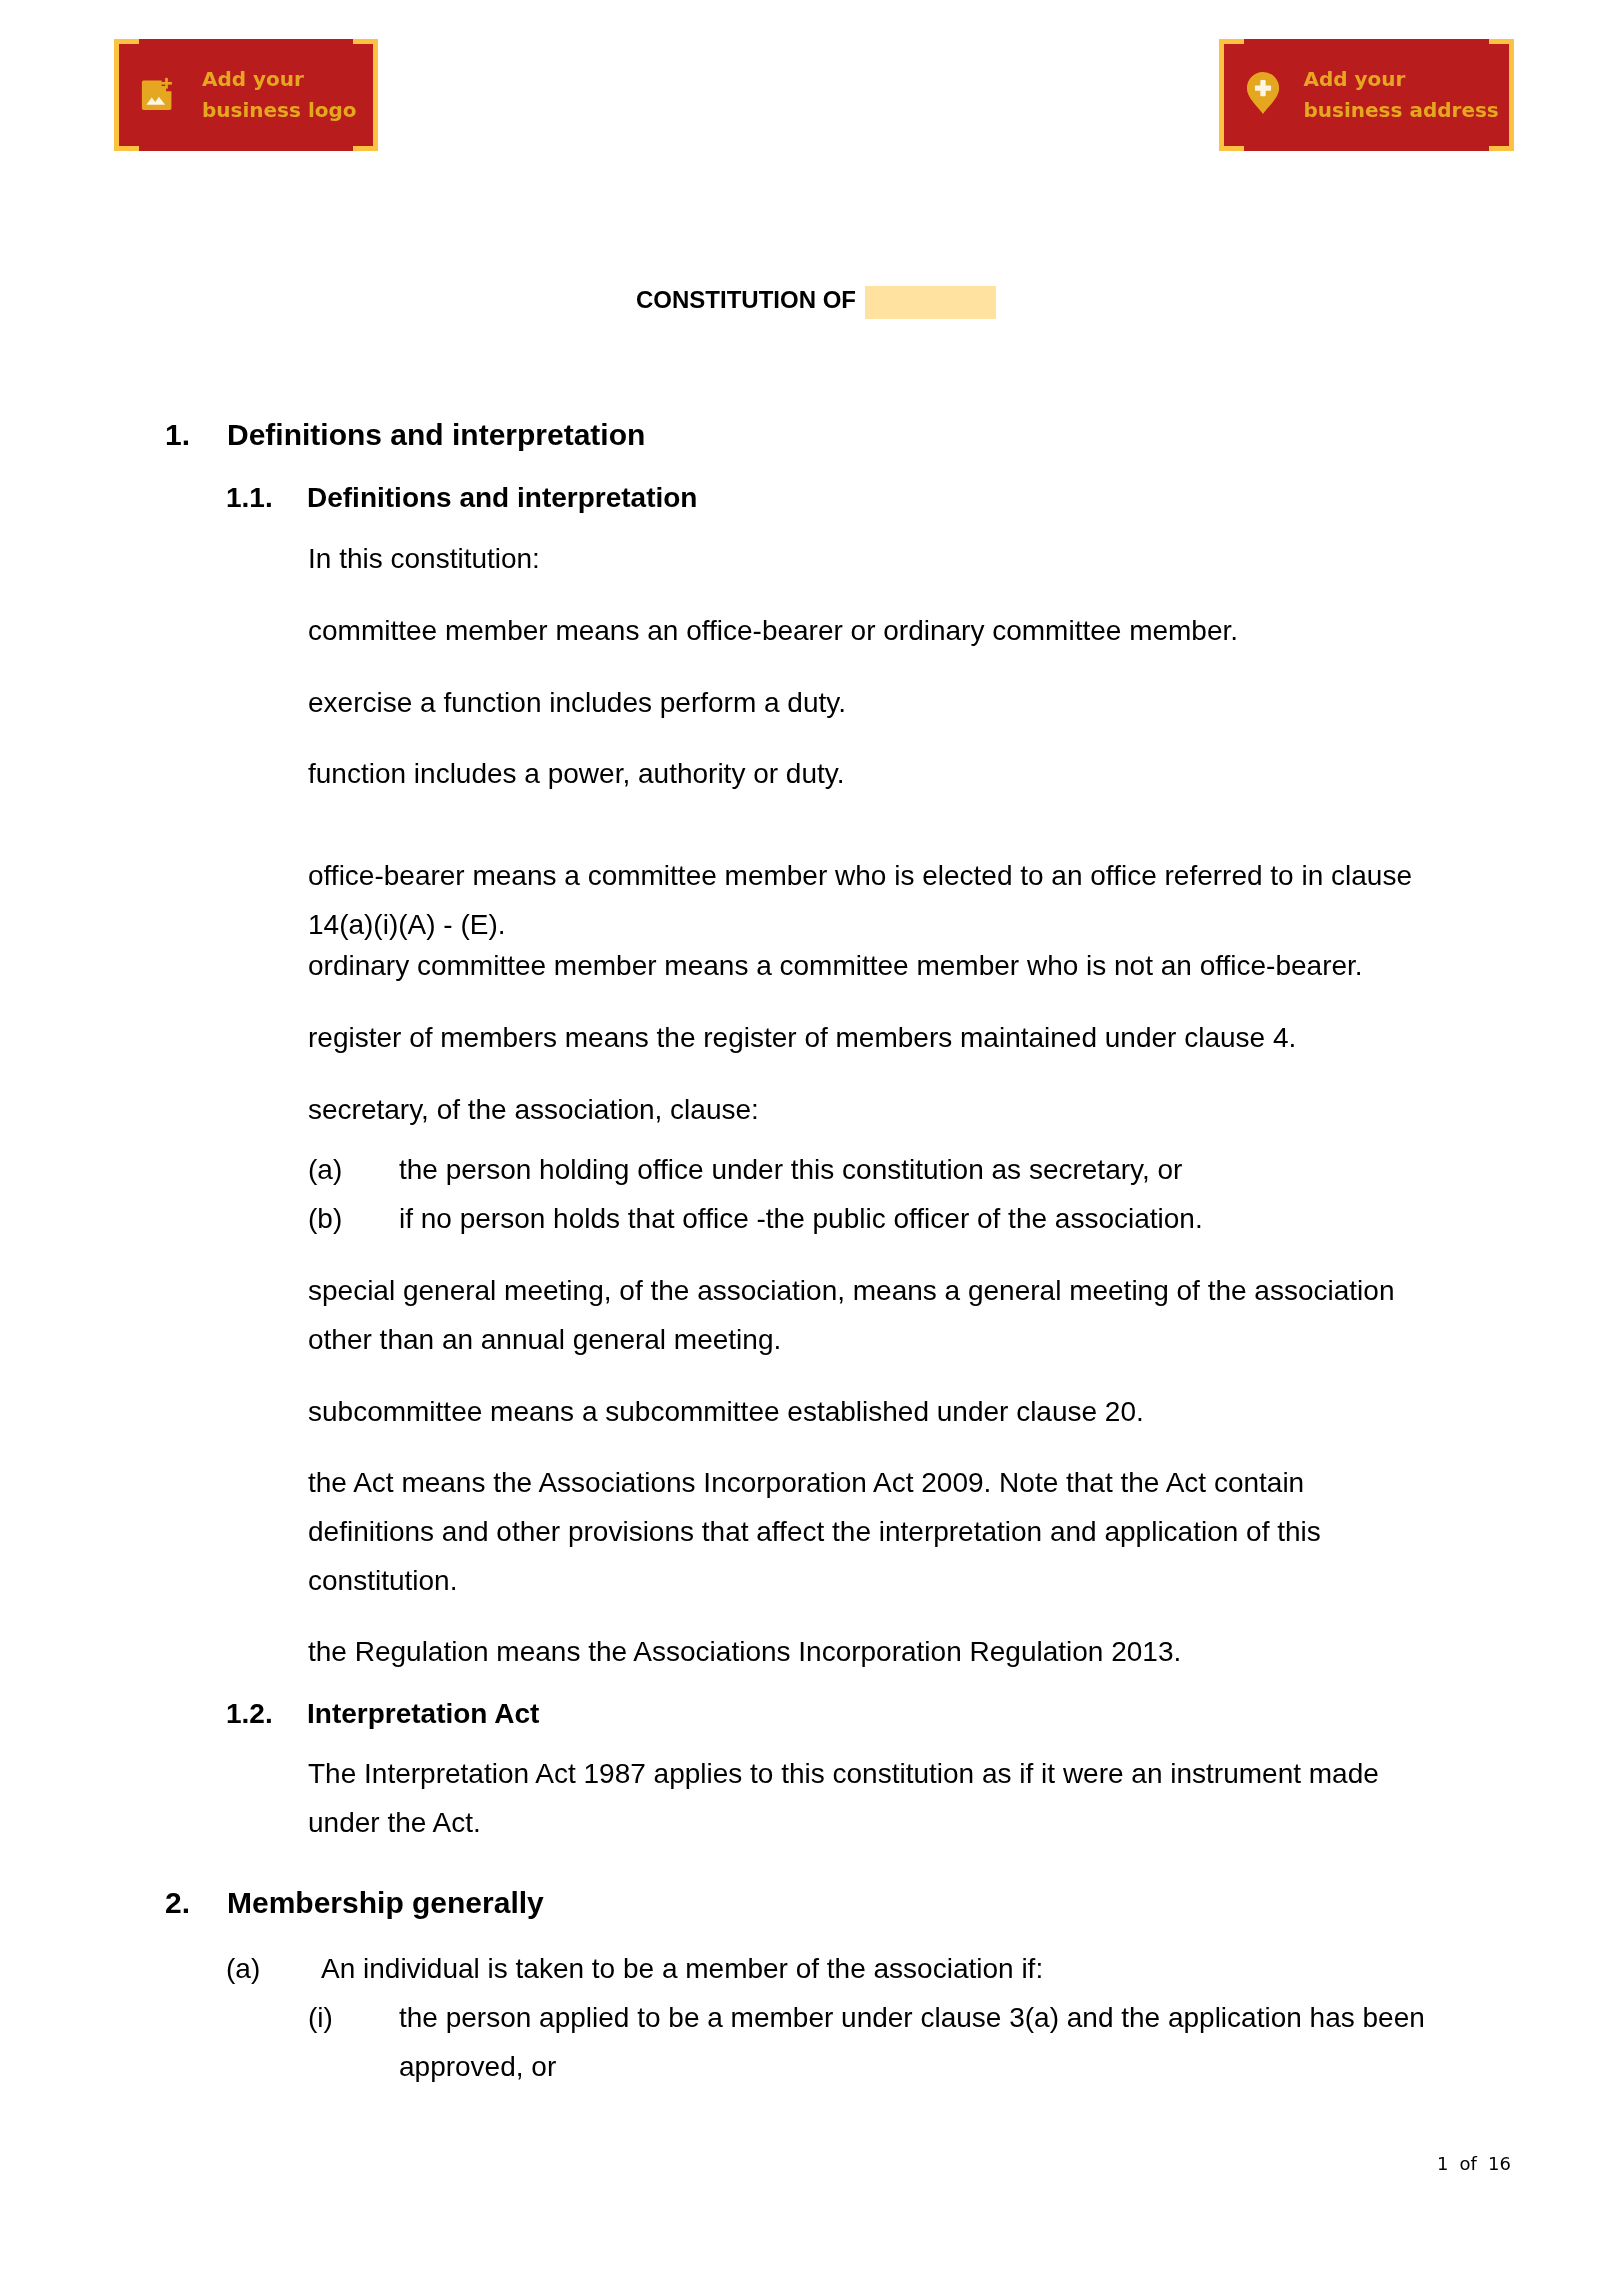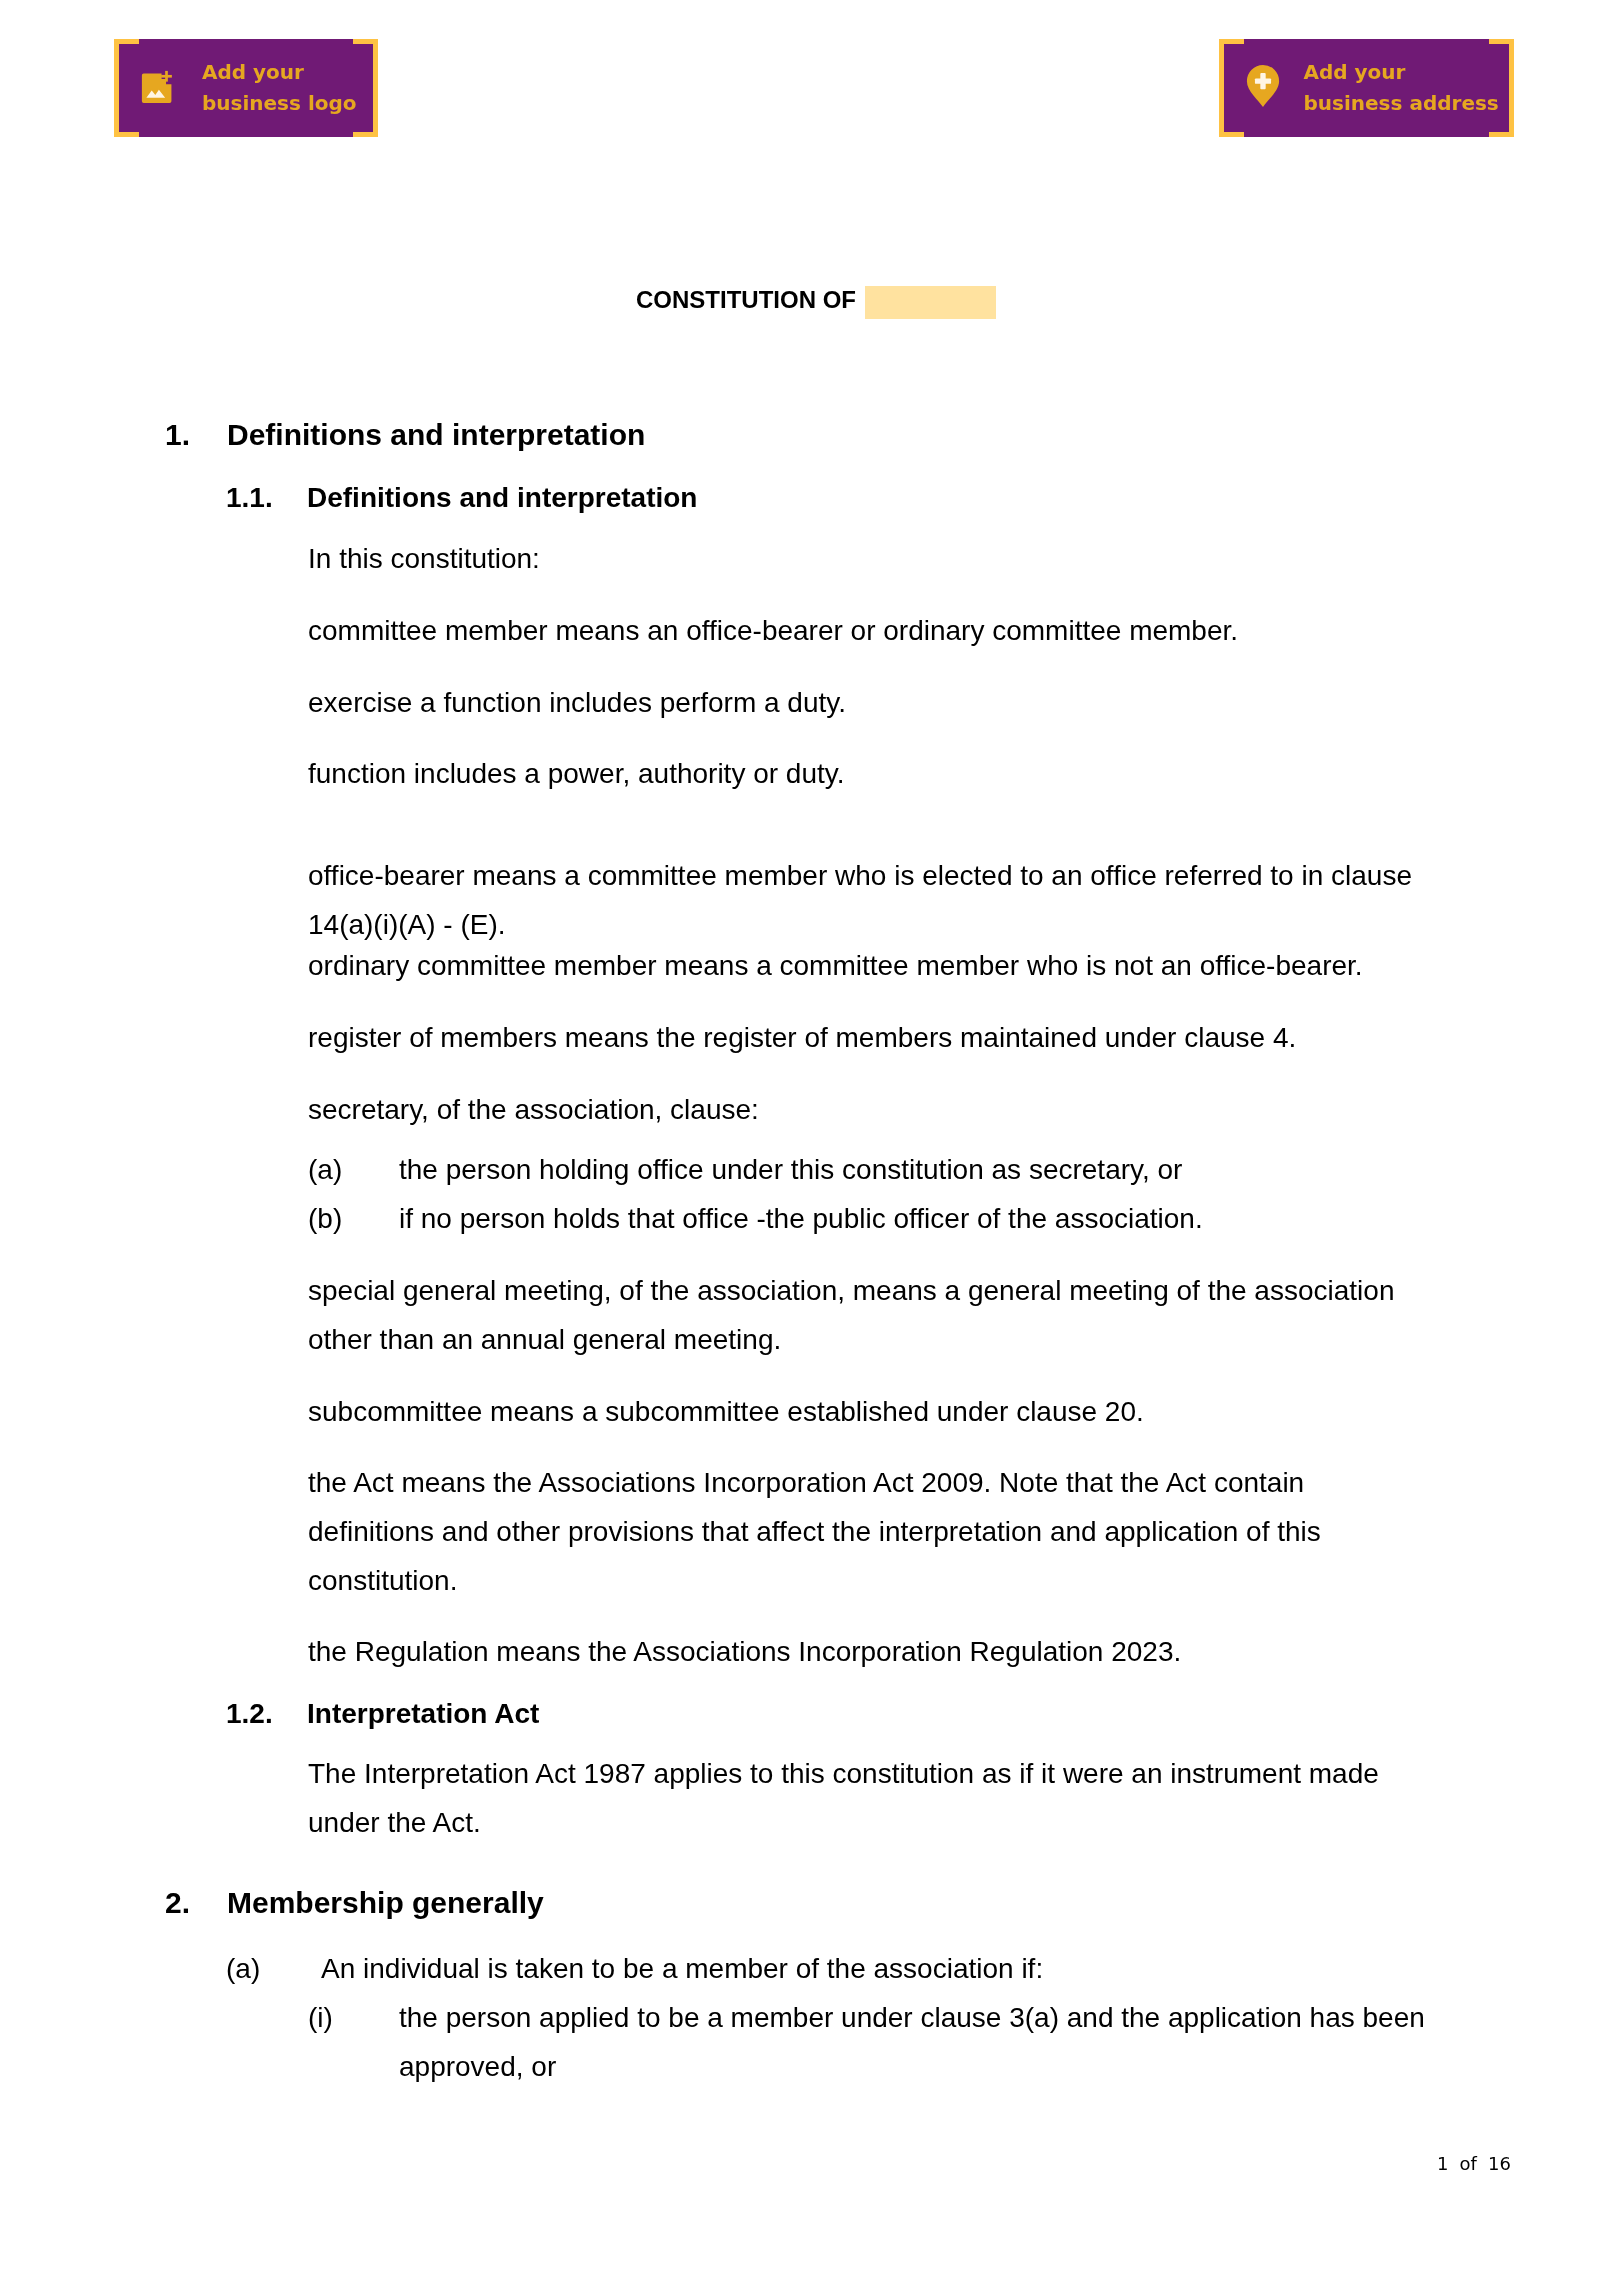--- a/index.html
+++ b/index.html
@@ -1,18 +1,18 @@
 <!DOCTYPE html>
 <html style="font-size:14.5px"><head>
 <meta charset="utf-8">
 <style>
   html, body { margin: 0; padding: 0; background: #ffffff; }
   body { width: 1615px; height: 2285px; position: relative; overflow: hidden;
          font-family: "Liberation Sans", sans-serif; color: #000; }
-  .ph { position: absolute; top: 39px; height: 98px; background: #701a75;
+  .ph { position: absolute; top: 39px; height: 112px; background: #b91c1c;
         display: flex; align-items: center; cursor: pointer; box-sizing: border-box; }
   .ph .br { position: absolute; top: 0; bottom: 0; width: 25px; border: 5.4px solid #fec243; box-sizing: border-box; }
   .ph .br.l { left: 0; border-right: none; }
   .ph .br.r { right: 0; border-left: none; }
   .ph .txt { color: #e6a720; font-family: "DejaVu Sans", sans-serif; font-weight: bold;
              font-size: 20px; line-height: 31px; }
   .ph-logo { left: 114px; width: 264px; }
   .ph-addr { left: 1219px; width: 295px; }
   .ph-logo .ico { margin-left: 27px; margin-right: 27px; }
   .ph-addr .ico { margin-left: 27px; margin-right: 23.5px; }
@@ -101,21 +101,21 @@
   <span class="t" style="left:91px;">the person holding office under this constitution as secretary, or</span>
 </div>
 <div class="li" style="left:308px; top:1194px;">
   <span class="lbl">(b)</span>
   <span class="t" style="left:91px;">if no person holds that office -the public officer of the association.</span>
 </div>
 
 <div class="p" style="top:1266px; width:1149px;"><b>special general meeting</b><span>, of the association, means a general meeting of the association other than an annual general meeting.</span></div>
 <div class="p" style="top:1387px;"><b>subcommittee</b><span> means a subcommittee established under clause 20.</span></div>
 <div class="p" style="top:1458px; width:1049px;"><b>the Act</b><span> means the Associations Incorporation Act 2009. Note that the Act contain definitions and other provisions that affect the interpretation and application of this constitution.</span></div>
-<div class="p" style="top:1627px;"><b>the Regulation</b><span> means the Associations Incorporation Regulation 2023.</span></div>
+<div class="p" style="top:1627px;"><b>the Regulation</b><span> means the Associations Incorporation Regulation 2013.</span></div>
 
 <div class="h2" style="left:226px; top:1698px;">
   <span class="num">1.2.</span>
   <span class="t">Interpretation Act</span>
 </div>
 <div class="p" style="top:1749px; width:1122px;">The Interpretation Act 1987 applies to this constitution as if it were an instrument made under the Act.</div>
 
 <div class="h1" style="left:165px; top:1886px;">
   <span class="num">2.</span>
   <span class="t">Membership generally</span>

